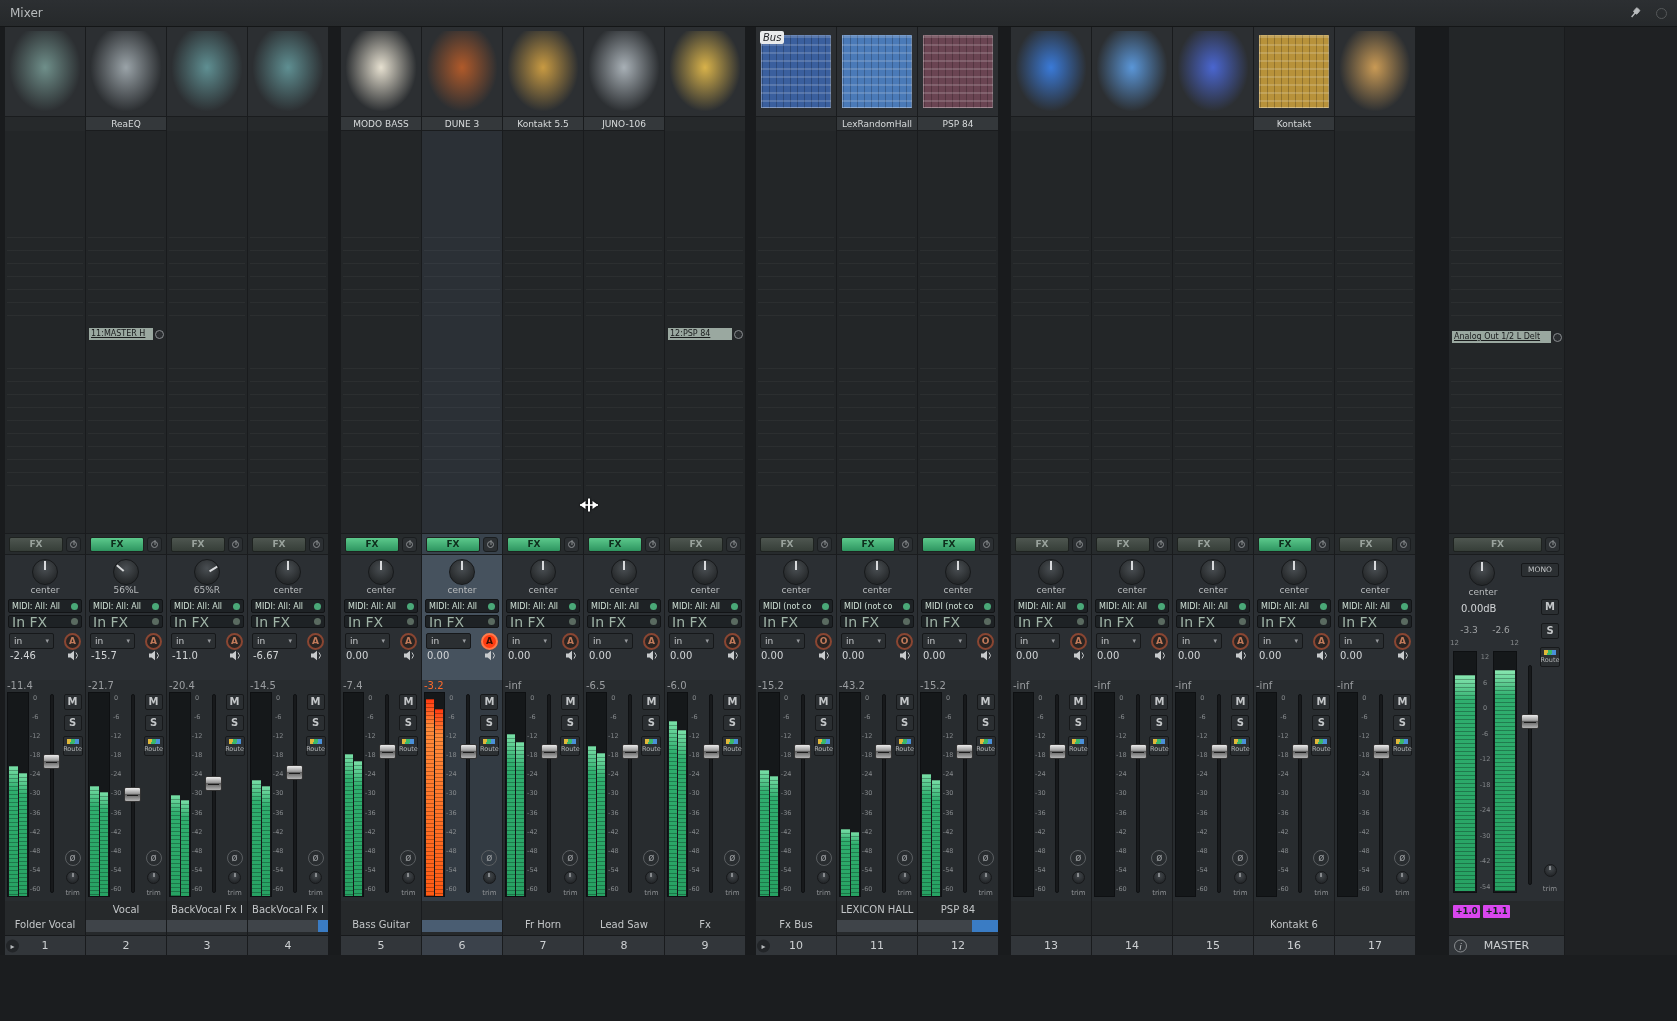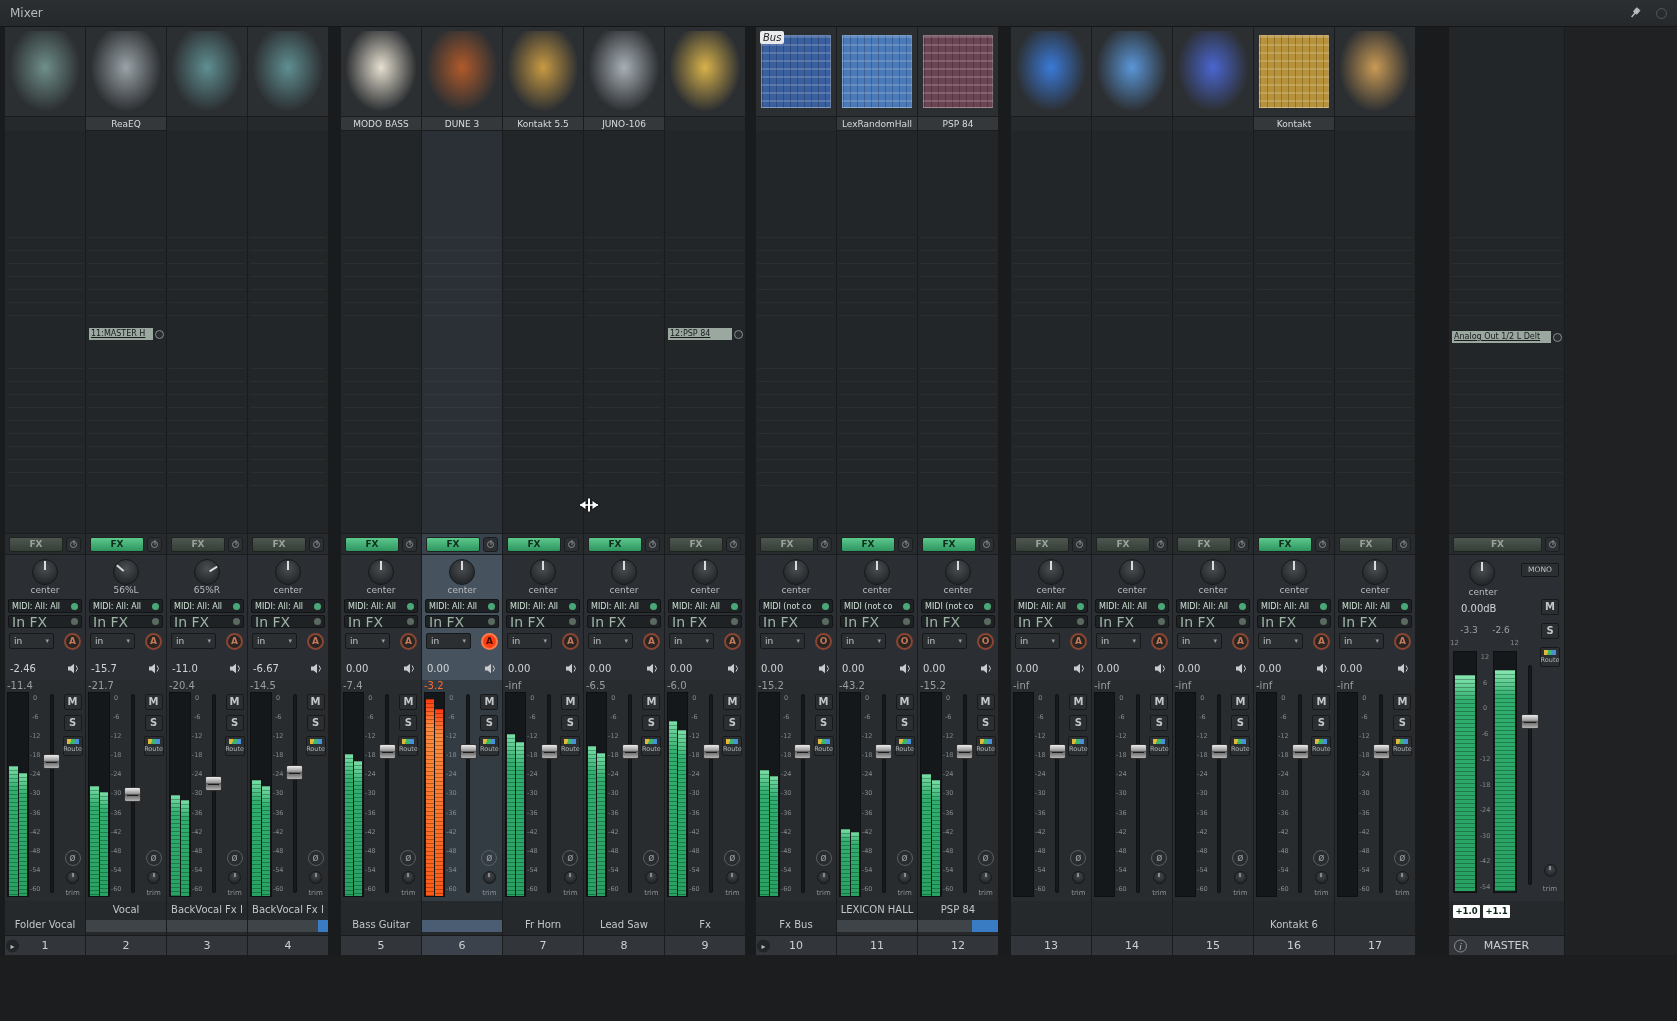--- a/index.html
+++ b/index.html
@@ -69,21 +69,21 @@
   .dot{width:7px;height:7px;border-radius:50%;background:#5a6a60;flex:0 0 auto}
   .dot.g{background:#4aa878}
   .inrow{display:flex;align-items:center;gap:10px;margin:4px 4px 0;height:18px}
   .inbtn{flex:1;height:16px;background:#2b2f32;border:1px solid #16181a;border-radius:2px;
     display:flex;align-items:center;justify-content:space-between;padding:0 4px}
   .inbtn .t{font-size:9px;color:#c6c9cb}
   .inbtn .caret{font-size:7px;color:#9a9da0}
   .armbtn{width:17px;height:17px;border-radius:50%;border:2px solid #8a4632;background:#2a2422;color:#c07a5a;
     font-size:9px;font-weight:bold;display:flex;align-items:center;justify-content:center;flex:0 0 auto}
   .armbtn.armed{background:#ff3d12;border-color:#ff7a4a;color:#3a0e02}
-  .volrow{display:flex;align-items:flex-end;justify-content:space-between;margin:8px 5px 0;height:16px}
+  .volrow{display:flex;align-items:flex-start;justify-content:space-between;margin:0 5px 0;height:16px}
   .volval{font-size:10px;color:#d2d5d7}
   .spk{flex:0 0 auto}
 
   
   .fader-area{height:221px;display:flex;padding:0 2px;background:#282c2f}
   .mcol{width:22px;display:flex;flex-direction:column}
   .peak{height:12px;font-size:10px;text-align:left;color:#9b9ea1;white-space:nowrap}
   .peak.hot{color:#ff6a2a}
   .meter{flex:1;background:#15181a;border:1px solid #0e1012;display:flex;gap:1px;padding:0 1px;margin-bottom:4px}
   .bar{flex:1;position:relative}
@@ -154,21 +154,21 @@
   .m-bar{width:24px;background:#15181a;border:1px solid #0e1012;position:relative}
   .m-bar i{position:absolute;left:1px;right:1px;bottom:1px;background:linear-gradient(#8ae8b2,#2fae6e 12%,#27a263)}
   .m-bar i::after{content:"";position:absolute;inset:0;
     background:repeating-linear-gradient(to bottom,rgba(0,0,0,.28) 0 1px,transparent 1px 4px)}
   .m-scale{width:16px;display:flex;flex-direction:column;justify-content:space-between;padding:2px 0;
     font-size:6.5px;color:#85898c;text-align:center}
   .m-fader{position:absolute;left:70px;top:96px;bottom:8px;width:22px}
   .m-btncol{position:absolute;right:4px;top:44px;bottom:8px;width:20px;display:flex;flex-direction:column;
     align-items:center;gap:8px}
   .m-rms{position:absolute;left:4px;top:4px;display:flex;gap:3px}
-  .m-rms span{width:27px;height:13px;background:#ffffff;color:#0b2418;font-size:8.5px;font-weight:bold;
+  .m-rms span{width:27px;height:13px;background:#d946ef;color:#0b2418;font-size:8.5px;font-weight:bold;
     text-align:center;line-height:13px;border-radius:1px}
   .minfo{position:absolute;left:5px;top:50%;transform:translateY(-50%);width:13px;height:13px;border-radius:50%;
     border:1px solid #8a8d90;color:#b8bbbd;font-size:9px;line-height:12px;text-align:center;font-style:italic}
 
   
   .cursor{position:absolute;left:578px;top:497px;z-index:99;filter:drop-shadow(0 0 1px #000)}
 </style>
 </head>
 <body>
 

